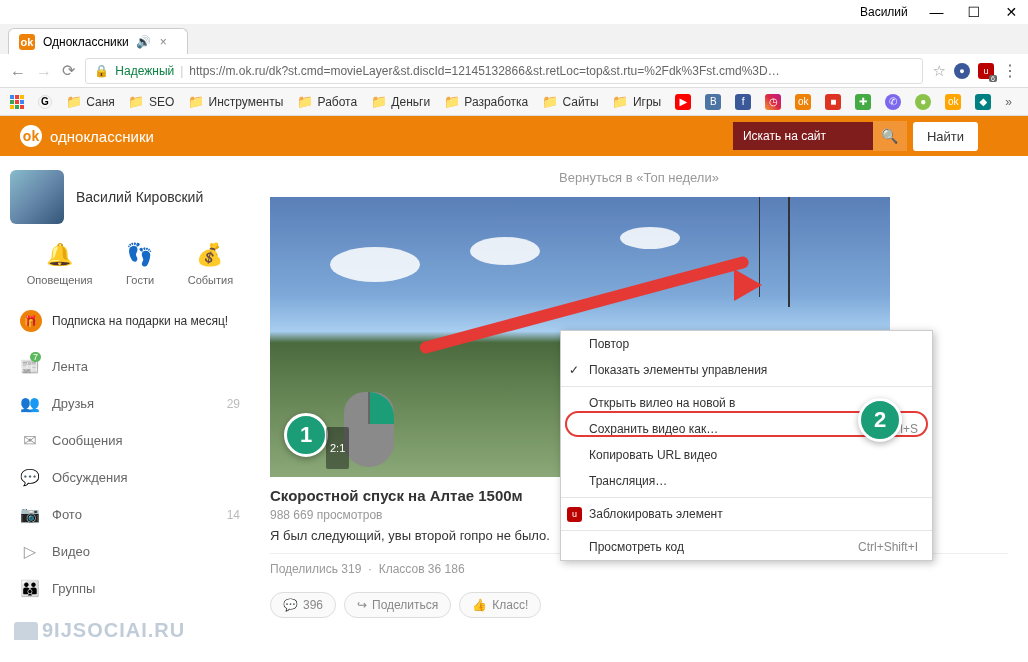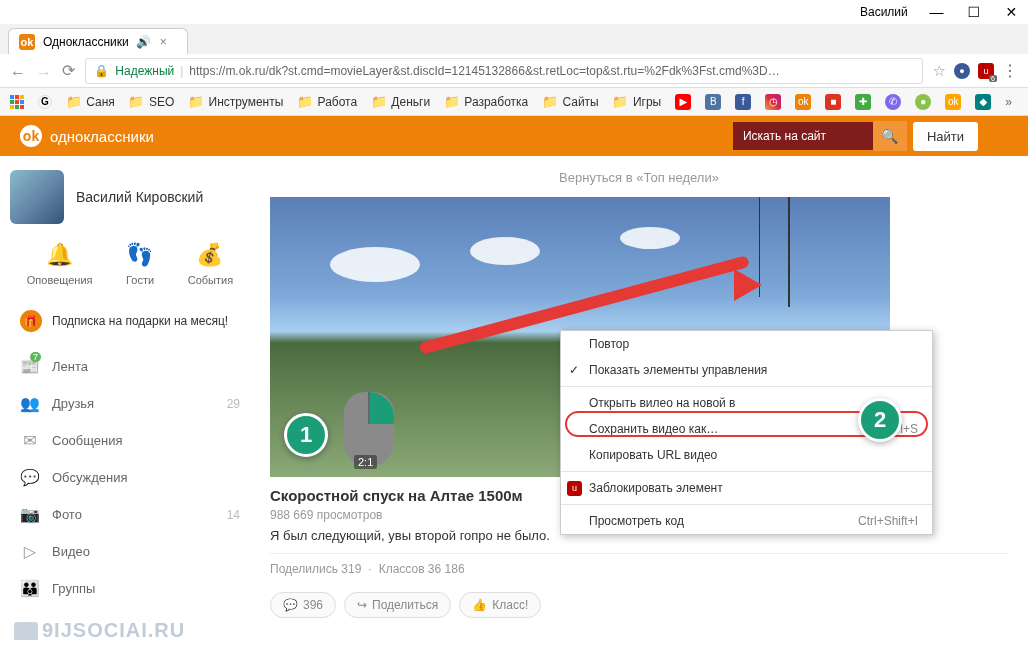--- a/index.html
+++ b/index.html
@@ -92,21 +92,21 @@
 .zipline { position: absolute; top: 0; right: 100px; width: 2px; height: 110px; background: #333; }
 .zipline2 { position: absolute; top: 0; right: 130px; width: 1px; height: 100px; background: #333; }
 .red-arrow { position: absolute; top: 90px; left: 150px; width: 340px; height: 70px; }
 .arrow-line { position: absolute; width: 340px; height: 12px; background: #e53935; top: 56px; transform-origin: left center; transform: rotate(-15deg); border-radius: 6px; }
 .arrow-head { position: absolute; right: -2px; top: -18px; width: 0; height: 0; border-left: 28px solid #e53935; border-top: 16px solid transparent; border-bottom: 16px solid transparent; }
 .marker { position: absolute; width: 44px; height: 44px; border-radius: 50%; background: #1b9e77; border: 3px solid #fff; color: #fff; display: flex; align-items: center; justify-content: center; font-size: 22px; font-weight: bold; box-shadow: 0 2px 6px rgba(0,0,0,0.3); }
 .marker.m1 { bottom: 20px; left: 14px; }
 .mouse-shape { position: absolute; bottom: 10px; left: 74px; width: 50px; height: 75px; background: #8a8a8a; border-radius: 25px 25px 30px 30px; }
 .mouse-shape::before { content: ''; position: absolute; top: 0; left: 25px; width: 25px; height: 32px; background: #1b9e77; border-radius: 0 25px 0 0; }
 .mouse-shape::after { content:''; position:absolute; top:0; left:24px; width:2px; height:32px; background:#666; }
-.video-time { position: absolute; bottom: 8px; left: 84px; background: rgba(0,0,0,0.4); color: #fff; font-size: 11px; padding: 1px 4px; border-radius: 2px; }
+.video-time { position: absolute; bottom: 8px; left: 56px; background: rgba(0,0,0,0.4); color: #fff; font-size: 11px; padding: 15px 4px; border-radius: 2px; }
 .video-title { font-size: 15px; font-weight: bold; margin: 10px 0 4px; color: #333; }
 .video-meta { font-size: 12px; color: #999; margin-bottom: 6px; }
 .video-desc { font-size: 13px; color: #333; margin-bottom: 10px; }
 .video-stats { font-size: 12px; color: #999; padding: 8px 0; border-top: 1px solid #eee; }
 .video-actions { display: flex; gap: 8px; padding: 8px 0; }
 .action-btn { display: flex; align-items: center; gap: 5px; border: 1px solid #ddd; background: #fafafa; border-radius: 14px; padding: 5px 12px; font-size: 12px; color: #888; }
 .section-title { font-size: 15px; font-weight: bold; color: #333; margin-top: 12px; }
 
 
 .ctx-menu { position: absolute; top: 330px; left: 560px; width: 373px; background: #fff; border: 1px solid #ccc; box-shadow: 2px 2px 8px rgba(0,0,0,0.25); font-size: 12px; z-index: 100; }
@@ -341,20 +341,23 @@
   <div class="ctx-item">
       <span>Открыть вилео на новой в</span>
     </div>
   <div class="ctx-item">
       <span>Сохранить видео как…</span>
       <span class="ctx-shortcut">Ctrl+S</span>
     </div>
   <div class="ctx-item">
       <span>Копировать URL видео</span>
     </div>
+  <div class="ctx-item">
+      <span>Трансляция…</span>
+    </div>
   <div class="ctx-sep"></div>
   <div class="ctx-item">
       <span class="ctx-block-icon">u</span>
       <span>Заблокировать элемент</span>
     </div>
   <div class="ctx-sep"></div>
   <div class="ctx-item">
       <span>Просмотреть код</span>
       <span class="ctx-shortcut">Ctrl+Shift+I</span>
     </div>

